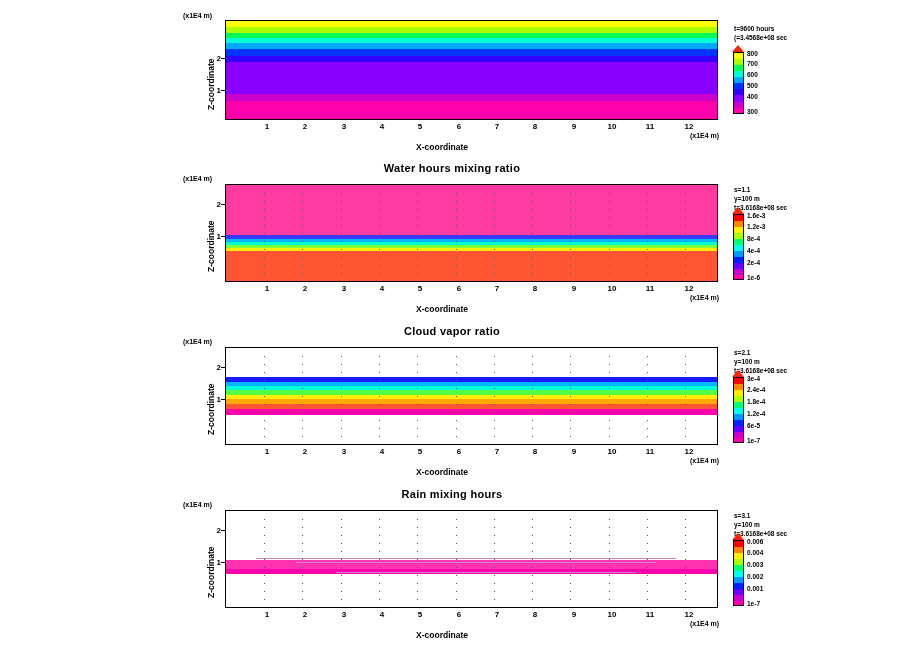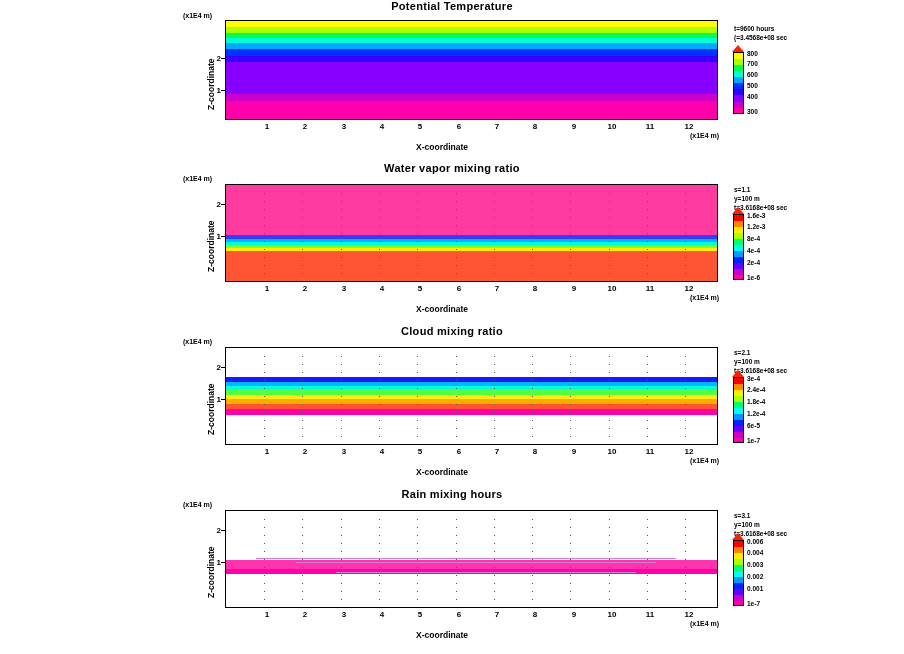--- a/index.html
+++ b/index.html
@@ -22,21 +22,20 @@
   .cblabel{position:absolute;font-size:6.5px;font-weight:bold;white-space:nowrap;}
   .cbtop{position:absolute;font-size:6.5px;font-weight:bold;white-space:nowrap;}
   .arrow-up{position:absolute;width:0;height:0;border-left:6px solid transparent;border-right:6px solid transparent;}
   .anno{position:absolute;font-size:6.5px;font-weight:bold;white-space:nowrap;}
   .rainline{position:absolute;border-top:1px solid #d080d0;}
 </style>
 </head>
 <body>
 
 <div class="panel" style="top:0;height:160px;">
-  <div class="title" style="top:0px;">Potential Temperature</div>
   <div class="unit-top" style="left:183px;top:12px;">(x1E4 m)</div>
   <div class="ylabel" style="left:206px;top:110px;">Z-coordinate</div>
 
   <div class="plotbox" style="left:225px;top:20px;width:493px;height:100px;">
     <div class="band" style="top:0px;height:6px;background:#ffff00;"></div>
     <div class="band" style="top:6px;height:6px;background:#aaff00;"></div>
     <div class="band" style="top:12px;height:5px;background:#00ff55;"></div>
     <div class="band" style="top:17px;height:5px;background:#00ffd5;"></div>
     <div class="band" style="top:22px;height:6px;background:#00aaff;"></div>
     <div class="band" style="top:28px;height:7px;background:#0033ff;"></div>
@@ -85,21 +84,21 @@
   </div>
   <div class="cbtop" style="left:747px;top:50px;">800</div>
   <div class="cblabel" style="left:747px;top:60px;">700</div>
   <div class="cblabel" style="left:747px;top:71px;">600</div>
   <div class="cblabel" style="left:747px;top:82px;">500</div>
   <div class="cblabel" style="left:747px;top:93px;">400</div>
   <div class="cblabel" style="left:747px;top:108px;">300</div>
 </div>
 
 <div class="panel" style="top:162px;height:162px;">
-  <div class="title" style="top:0px;">Water vapor mixing ratio</div>
+  <div class="title" style="top:0px;">Water hours mixing ratio</div>
   <div class="unit-top" style="left:183px;top:13px;">(x1E4 m)</div>
   <div class="ylabel" style="left:206px;top:110px;">Z-coordinate</div>
 
   <div class="plotbox" style="left:225px;top:22px;width:493px;height:98px;">
     <div class="band" style="top:0px;height:50px;background:#ff3aa0;"></div>
     <div class="band" style="top:50px;height:4px;background:#3a3aff;"></div>
     <div class="band" style="top:54px;height:3px;background:#00b7ff;"></div>
     <div class="band" style="top:57px;height:3px;background:#00ffcc;"></div>
     <div class="band" style="top:60px;height:3px;background:#7dff3a;"></div>
     <div class="band" style="top:63px;height:3px;background:#ffee00;"></div>
@@ -293,21 +292,21 @@
   </div>
   <div class="cbtop" style="left:747px;top:50px;">1.6e-3</div>
   <div class="cblabel" style="left:747px;top:61px;">1.2e-3</div>
   <div class="cblabel" style="left:747px;top:73px;">8e-4</div>
   <div class="cblabel" style="left:747px;top:85px;">4e-4</div>
   <div class="cblabel" style="left:747px;top:97px;">2e-4</div>
   <div class="cblabel" style="left:747px;top:112px;">1e-6</div>
 </div>
 
 <div class="panel" style="top:325px;height:162px;">
-  <div class="title" style="top:0px;">Cloud mixing ratio</div>
+  <div class="title" style="top:0px;">Cloud vapor ratio</div>
   <div class="unit-top" style="left:183px;top:13px;">(x1E4 m)</div>
   <div class="ylabel" style="left:206px;top:110px;">Z-coordinate</div>
 
   <div class="plotbox" style="left:225px;top:22px;width:493px;height:98px;">
     <div class="band" style="top:0px;height:29px;background:#ffffff;"></div>
     <div class="band" style="top:29px;height:5px;background:#1a1aff;"></div>
     <div class="band" style="top:34px;height:4px;background:#00b7ff;"></div>
     <div class="band" style="top:38px;height:4px;background:#00ffdd;"></div>
     <div class="band" style="top:42px;height:5px;background:#55ff44;"></div>
     <div class="band" style="top:47px;height:4px;background:#ffee00;"></div>

